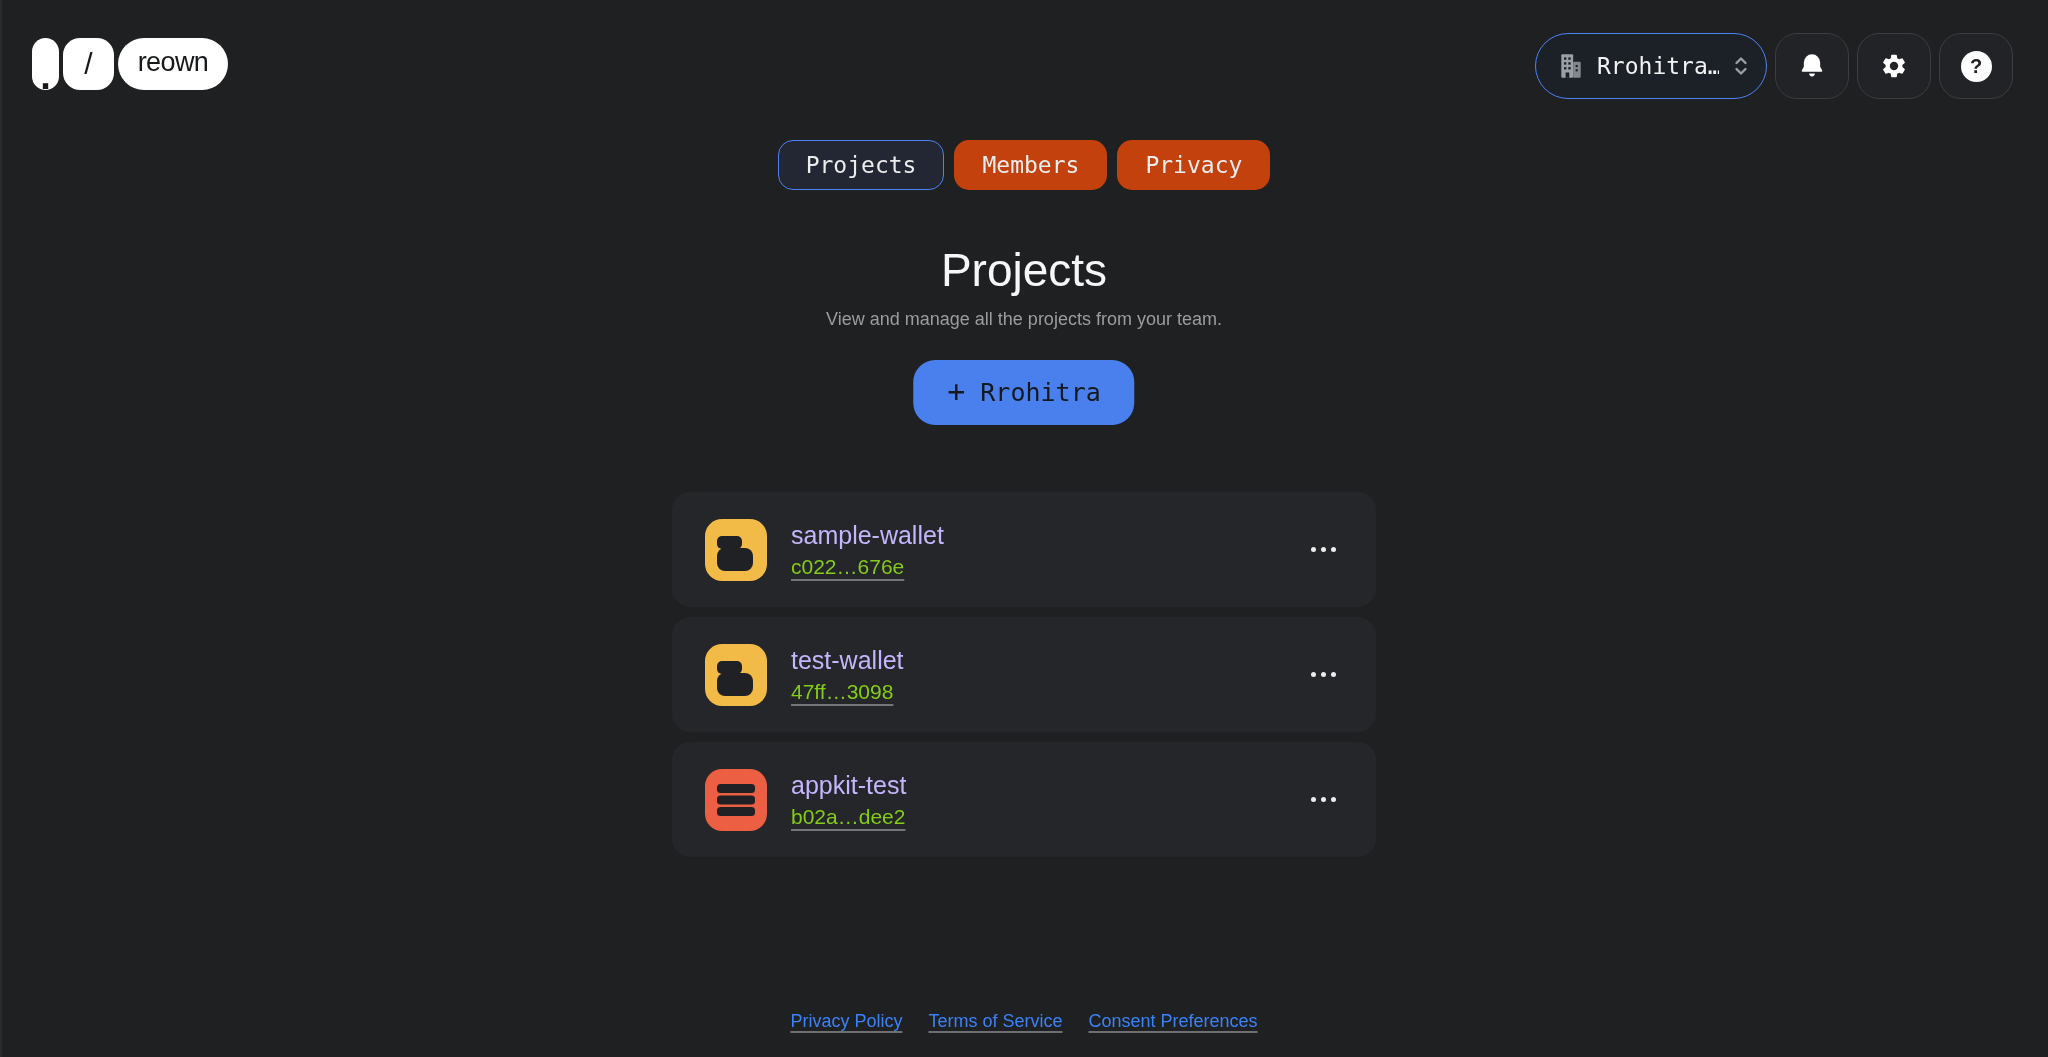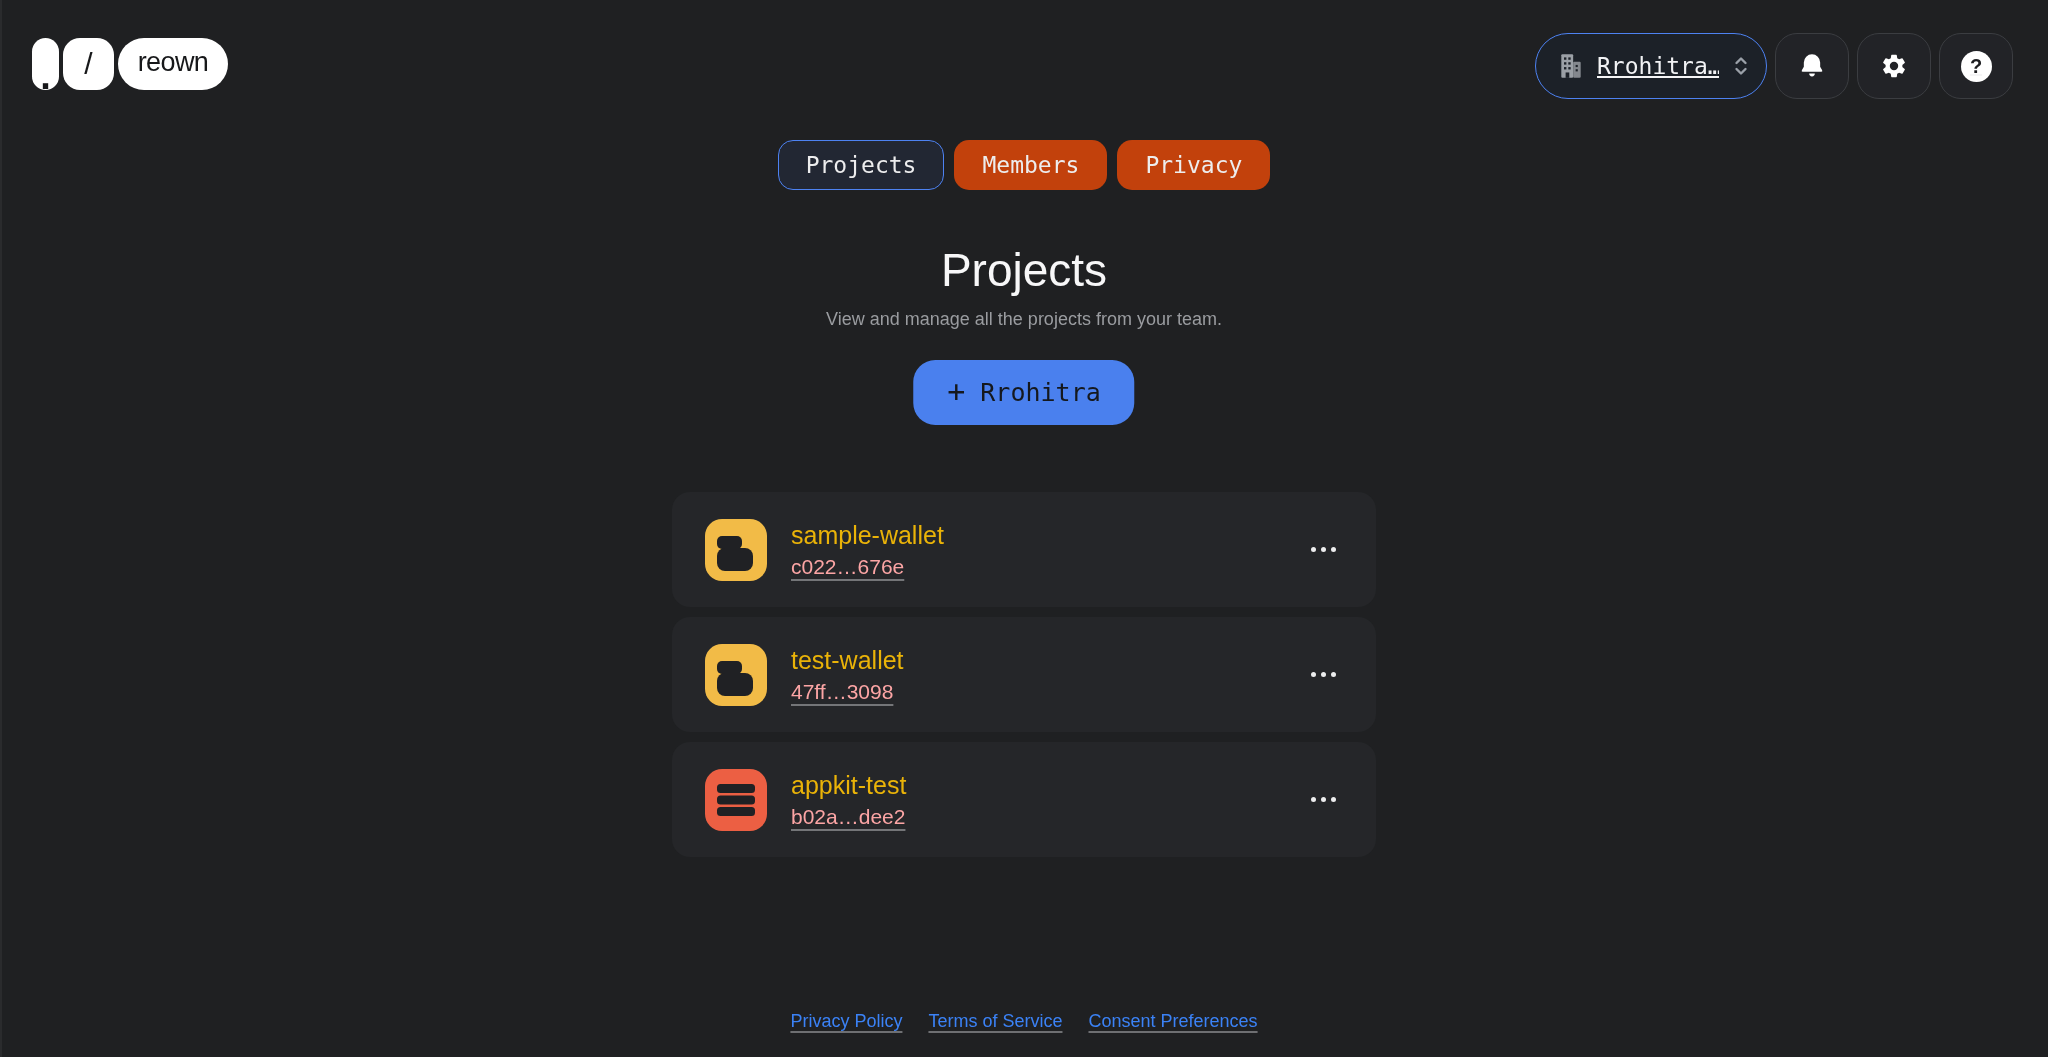--- a/index.html
+++ b/index.html
@@ -18,21 +18,21 @@
   .mono { font-family:"DejaVu Sans Mono", monospace; }
 
   
   .logo { position:absolute; left:32px; top:38px; display:flex; gap:4px; height:52px; cursor:pointer; }
   .logo-pill { background:#ffffff; color:#17181a; display:flex; align-items:center; justify-content:center; }
   .pill-dot { width:27px; border-radius:14px; align-items:flex-end; font-size:38px; font-weight:700; padding-bottom:6px; line-height:0.4; }
   .pill-slash { width:51px; border-radius:17px; font-size:30px; font-weight:400; }
   .pill-brand { width:110px; border-radius:26px; font-size:27px; font-weight:500; letter-spacing:-0.6px; padding-bottom:3px; }
 
   
-  .header-right { position:absolute; top:33px; right:35px; display:flex; gap:8px; height:66px;text-decoration:underline; }
+  .header-right { position:absolute; top:33px; right:35px; display:flex; gap:8px; height:66px; }
   .org-pill {
     width:232px; border-radius:33px; border:1.5px solid #4d82f2; background:#1c2128;
     display:flex; align-items:center; padding:0 16px 0 22px; gap:13px; cursor:pointer;
   }
   .org-name { color:#f2f3f5; font-size:23px; flex:1; white-space:nowrap; overflow:hidden; }
   .icon-btn {
     width:74px; border-radius:22px; border:1px solid #3b3d41; background:#222327;
     display:flex; align-items:center; justify-content:center; cursor:pointer;
   }
   .help-circle { width:31px; height:31px; border-radius:50%; background:#ffffff; color:#1d1e21;
@@ -66,23 +66,23 @@
     width:704px; display:flex; flex-direction:column; gap:10px; }
   .project-card {
     height:115px; background:#252629; border-radius:18px;
     display:flex; align-items:center; padding:0 34px 0 33px; gap:24px; cursor:pointer;
   }
   .project-icon { width:62px; height:62px; border-radius:17px; flex:none;
     display:flex; align-items:center; justify-content:center; }
   .icon-yellow { background:#f2bb47; }
   .icon-red { background:#ec5f43; }
   .project-text { flex:1; display:flex; flex-direction:column; gap:5px; }
-  .project-name { font-size:25px; color:#eab308; }
+  .project-name { font-size:25px; color:#c4b5fd; }
   .project-id {
-    font-size:21px; color:#fca5a5; width:max-content;
+    font-size:21px; color:#84cc16; width:max-content;
     text-decoration:underline; text-underline-offset:5px;
     text-decoration-thickness:2px; text-decoration-color:#747578; cursor:pointer;
   }
   .menu-btn { display:flex; gap:5px; padding:12px 6px; cursor:pointer; background:none; border:none; }
   .menu-dot { width:5px; height:5px; border-radius:50%; background:#ededee; }
 
   
   .footer { position:absolute; top:1011px; left:0; right:0; display:flex; justify-content:center; gap:26px; }
   .footer-link {
     font-size:18px; color:#3b82f6; cursor:pointer;

